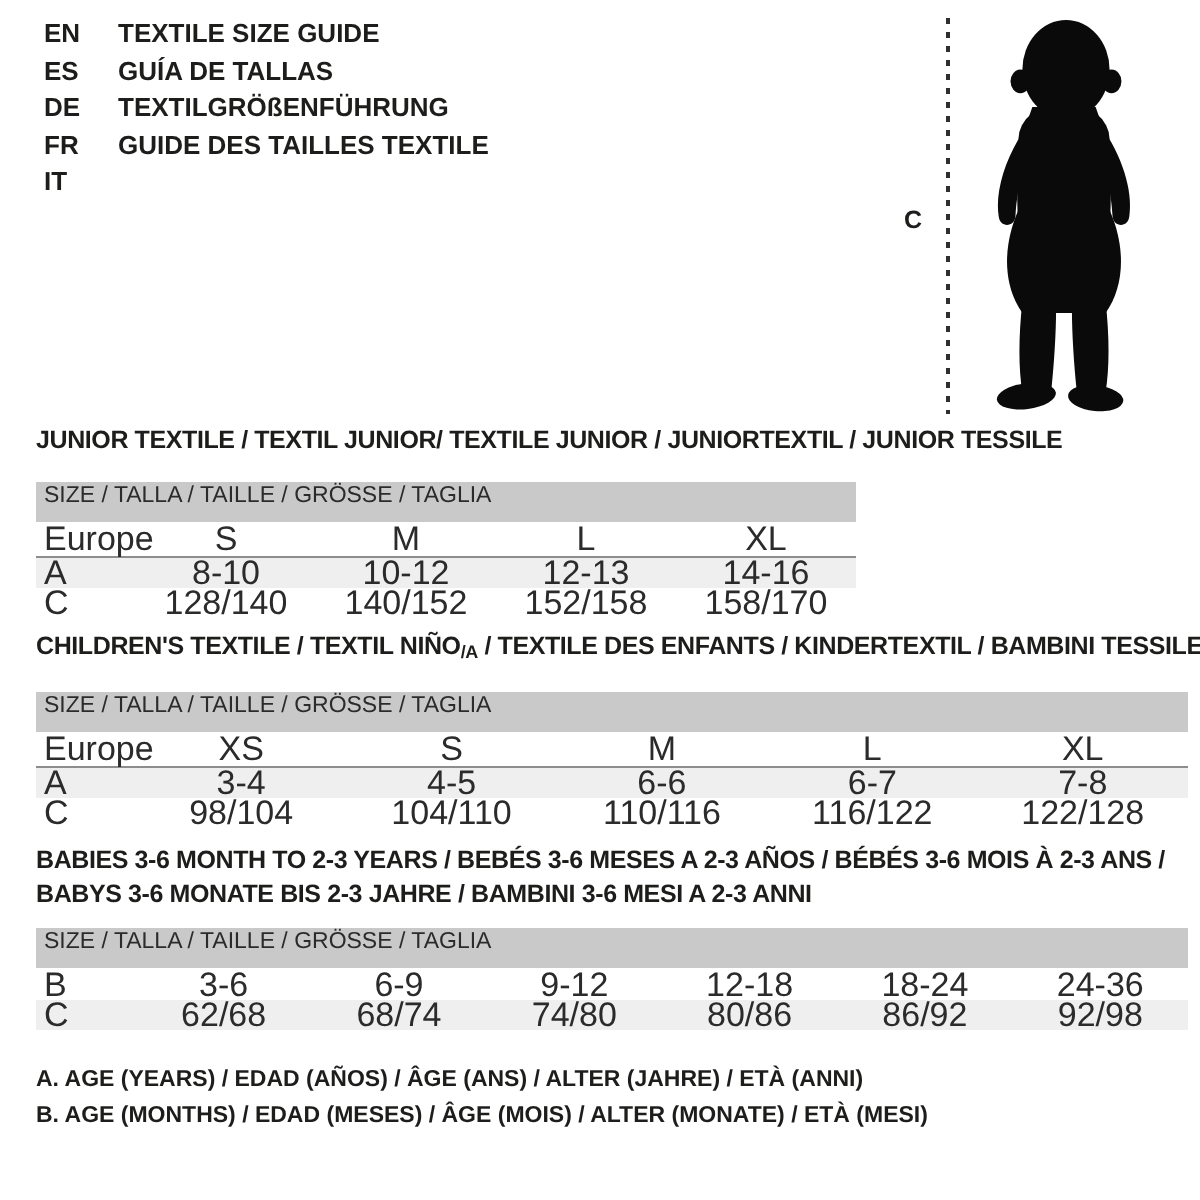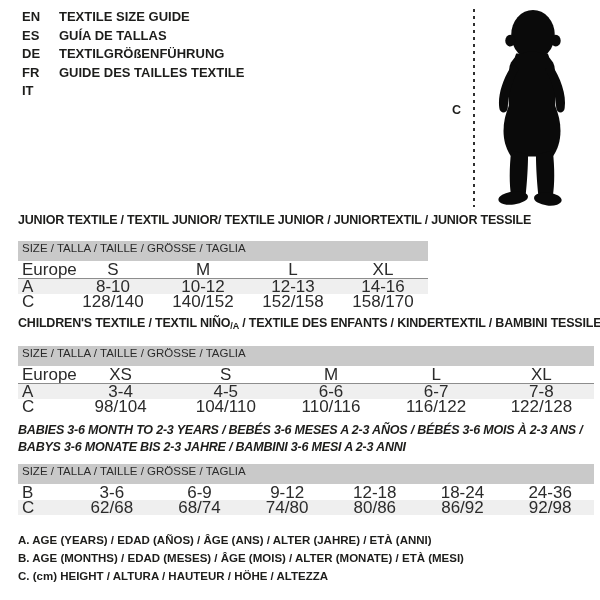--- a/index.html
+++ b/index.html
@@ -23,21 +23,21 @@
   .baby { position:absolute; left:486px; top:8px; }
 
   
   .sec { position:absolute; left:18px; }
   .sec h2 { font-size:12.5px; font-weight:700; letter-spacing:-0.2px; white-space:nowrap; }
   .sec1 { top:213px; width:410px; }
   .sec1 h2 { margin-bottom:14px; }
   .sec2 { top:316px; width:576px; }
   .sec2 h2 { margin-bottom:16px; }
   .sec3 { top:422px; width:576px; }
-  .sec3 h2 { line-height:16.5px; margin-bottom:9px; white-space:normal;font-style:italic; }
+  .sec3 h2 { line-height:16.5px; margin-bottom:9px; white-space:normal; }
   .subscript { font-size:9px; position:relative; top:2px; }
 
   .size-bar {
     height:20px; line-height:15px; background:#c9c9c9; color:#2b2b2b;
     font-size:11.5px; padding-left:4px; margin-bottom:1px;
   }
 
   table { width:100%; border-collapse:collapse; table-layout:fixed; font-size:17px; color:#2b2b2b; }
   th,td { font-weight:400; height:15px; line-height:15px; padding:0; text-align:center; white-space:nowrap; }
   th:first-child, td:first-child { text-align:left; padding-left:4px; }
@@ -207,14 +207,13 @@
         <td>86/92</td>
         <td>92/98</td>
       </tr>
     </tbody>
   </table>
 </section>
 
 <div class="footnotes">
   <div>A. AGE (YEARS) / EDAD (AÑOS) / ÂGE (ANS) / ALTER (JAHRE) / ETÀ (ANNI)</div>
   <div>B. AGE (MONTHS) / EDAD (MESES) / ÂGE (MOIS) / ALTER (MONATE) / ETÀ (MESI)</div>
-  <div>C. (cm) HEIGHT / ALTURA / HAUTEUR / HÖHE / ALTEZZA</div>
 </div>
 
 </body></html>

